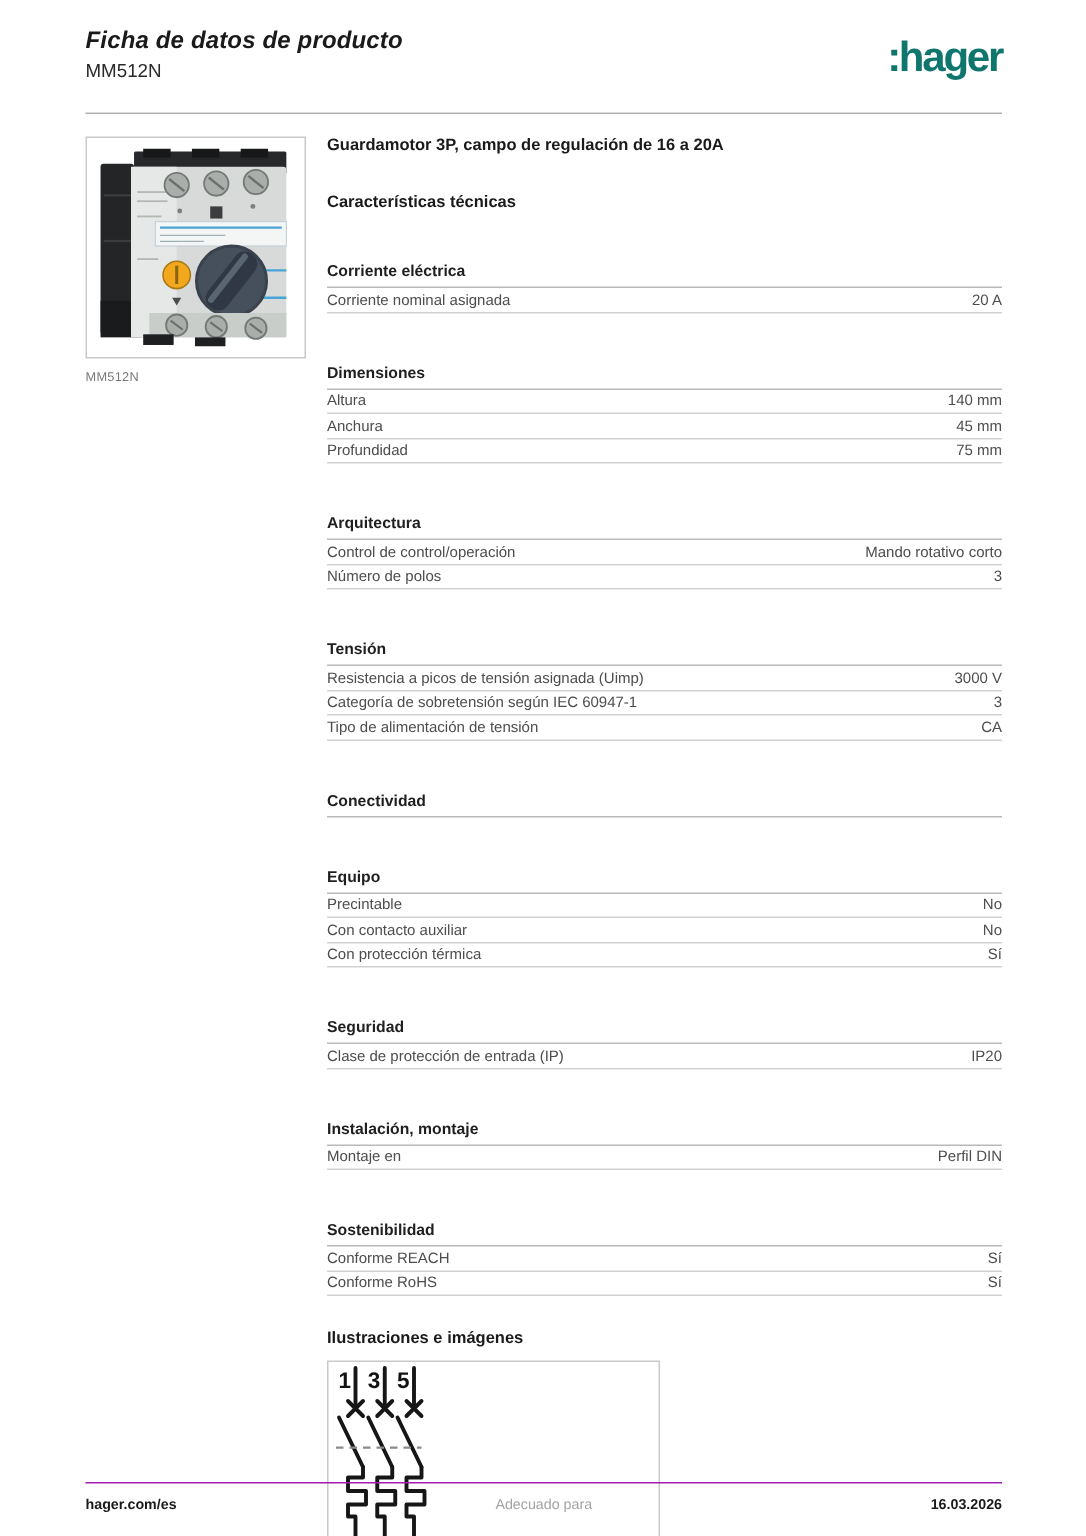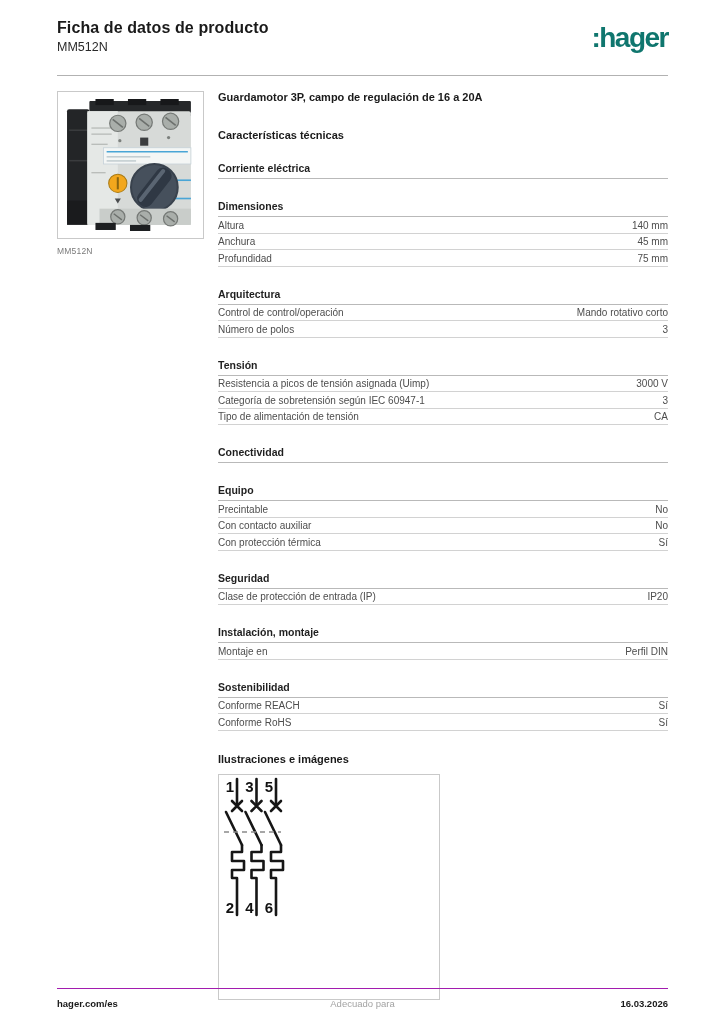--- a/index.html
+++ b/index.html
@@ -3,36 +3,36 @@
 <meta charset="utf-8">
 <style>
   * { margin:0; padding:0; box-sizing:border-box; }
   html,body { background:#fff; }
   body {
     width:724px; height:1024px; position:relative;
     font-family:"Liberation Sans","DejaVu Sans",sans-serif;
     color:#4a4a4a; overflow:hidden;
   }
   .header { position:absolute; left:57px; right:56px; top:19px; }
-  .page-title { font-size:16px; font-weight:bold; color:#1a1a1a; letter-spacing:0.1px; }
+  .page-title { font-size:16px; font-weight:bold; color:#1a1a1a; letter-spacing:0.1px;font-style:italic; }
   .product-code { font-size:12.5px; color:#2a2a2a; margin-top:3px; }
   .logo { position:absolute; right:0; top:3px; font-size:28px; font-weight:bold;
           color:#0f766e; letter-spacing:-1.5px; }
   .header-rule { position:absolute; left:57px; right:56px; top:75px; border-top:1px solid #b2b2b2; }
 
   .left-col { position:absolute; left:57px; top:91px; width:147px; }
   .img-box { width:147px; height:148px; border:1px solid #c9c9c9; background:#fff;
              display:flex; align-items:center; justify-content:center; }
   .img-caption { font-size:8.5px; color:#7a7a7a; margin-top:7px; letter-spacing:0.2px; }
 
   .content { position:absolute; left:218px; top:91px; width:450px; }
   .prod-desc { font-size:11px; font-weight:bold; color:#1a1a1a; }
   .tech-title { font-size:11px; font-weight:bold; color:#1a1a1a; margin-top:26px; }
 
-  .section { margin-top:15px; }
+  .section { margin-top:28px; }
   .section-title { font-size:10.5px; font-weight:bold; color:#1f1f1f;
                    padding:6px 0 4px 0; border-bottom:1px solid #b9b9b9; }
   .row { display:flex; justify-content:space-between; align-items:baseline;
          font-size:10px; color:#4d4d4d; line-height:11px;
          padding:2.5px 0 2px 0; border-bottom:1px solid #d2d2d2; }
   .row .lbl { text-align:left; }
   .row .val { text-align:right; white-space:nowrap; padding-left:12px; }
 
   .illus-title { font-size:11px; font-weight:bold; color:#1a1a1a; margin-top:22px; }
   .diagram-box { width:222px; height:226px; border:1px solid #c9c9c9; margin-top:9px; background:#fff; }
@@ -119,20 +119,24 @@
   </div>
   <div class="img-caption">MM512N</div>
 </div>
 
 <div class="content">
   <div class="prod-desc">Guardamotor 3P, campo de regulación de 16 a 20A</div>
   <div class="tech-title">Características técnicas</div>
 
   <div class="section">
     <div class="section-title">Corriente eléctrica</div>
+    <div class="row">
+      <span class="lbl">Corriente nominal asignada</span>
+      <span class="val">20 A</span>
+    </div>
   </div>
 
   <div class="section">
     <div class="section-title">Dimensiones</div>
     <div class="row">
       <span class="lbl">Altura</span>
       <span class="val">140 mm</span>
     </div>
     <div class="row">
       <span class="lbl">Anchura</span>

